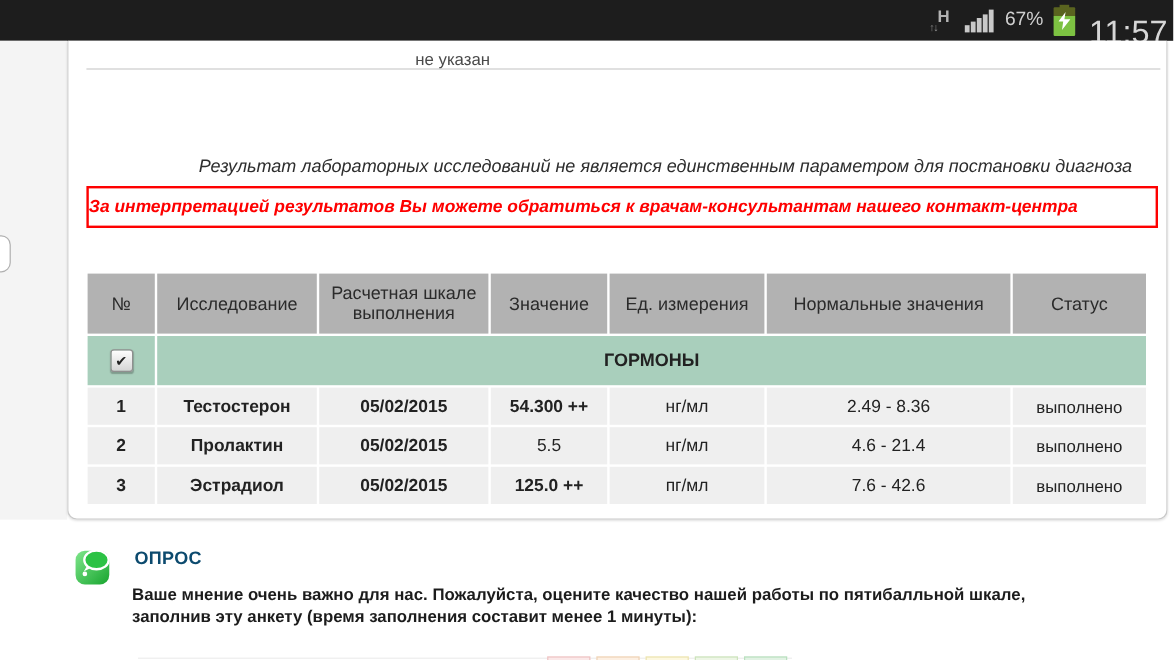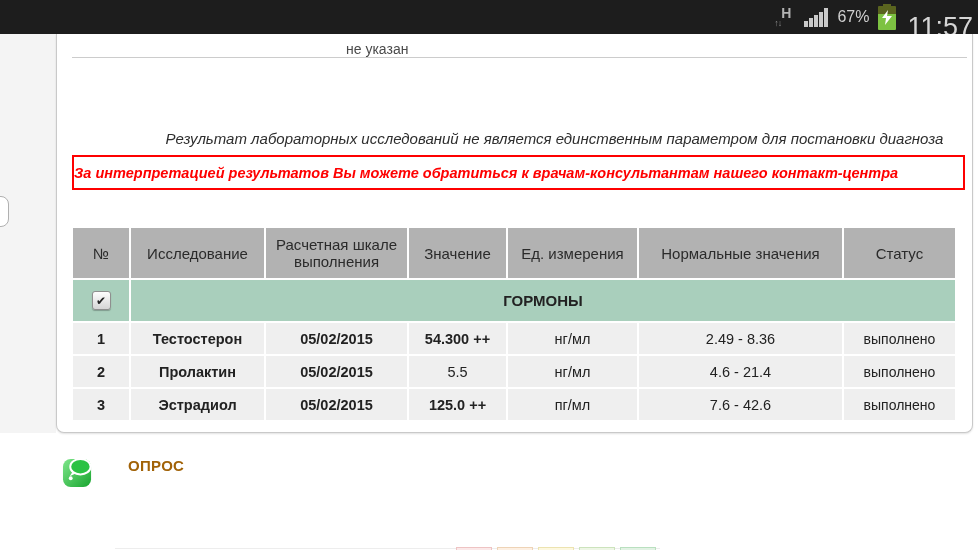--- a/index.html
+++ b/index.html
@@ -60,22 +60,22 @@
   .results td.group-cell { background:var(--group-green,#a9cfbc); height:41px; }
   .group-label { font-weight:bold; font-size:15px; color:#222; }
   .results td.b { font-weight:bold; }
   .results td.status { font-size:14px; }
   .checkbox { width:17px; height:17px; margin:0 auto; border:1px solid #8f8f8f; border-radius:3px;
     background:linear-gradient(180deg,#fefefe,#d5d5d5); display:flex; align-items:center;
     justify-content:center; font-size:12px; color:#222; box-shadow:0 1px 1px rgba(0,0,0,.25); }
 
   
   .survey-icon { position:absolute; left:62px; top:455px; width:31px; height:33px; }
-  .survey-title { position:absolute; left:128px; top:457px; font-size:15px; font-weight:bold;
-    color:#a16207; letter-spacing:.3px; }
+  .survey-title { position:absolute; left:112px; top:457px; font-size:15px; font-weight:bold;
+    color:#0c4a6e; letter-spacing:.3px; }
   .survey-text { position:absolute; left:110px; top:487px; font-size:14px; font-weight:bold;
     color:#1c1c1c; line-height:17.5px; white-space:nowrap; }
 
   
   .rating-line { position:absolute; left:115px; top:548px; width:545px; border-top:1px solid #ededed; }
   .rating-strip { position:absolute; left:456px; top:547px; display:flex; gap:5px; }
   .rating-strip .rbox { width:36px; height:22px; box-sizing:border-box; border-width:1px; border-style:solid; }
   .r1 { background:#fbe9e9; border-color:#eec3c3; }
   .r2 { background:#fdf0e3; border-color:#eed3b6; }
   .r3 { background:#fdf8e0; border-color:#ece3b0; }
@@ -191,20 +191,24 @@
         <stop offset="0" stop-color="#7fe68b"></stop>
         <stop offset="1" stop-color="#18a52f"></stop>
       </linearGradient>
     </defs>
     <rect x="1" y="4" width="29" height="29" rx="8" fill="url(#sg)"></rect>
     <ellipse cx="19" cy="12" rx="10.5" ry="8" fill="#2bc244" stroke="#ffffff" stroke-width="2"></ellipse>
     <path d="M11 17 L8 22 L14 19 Z" fill="#ffffff"></path>
     <circle cx="9" cy="24" r="2" fill="#ffffff"></circle>
   </svg>
   <div class="survey-title">ОПРОС</div>
+  <div class="survey-text">
+    <div>Ваше мнение очень важно для нас. Пожалуйста, оцените качество нашей работы по пятибалльной шкале,</div>
+    <div>заполнив эту анкету (время заполнения составит менее 1 минуты):</div>
+  </div>
 
   <div class="rating-line"></div>
   <div class="rating-strip">
     <div class="rbox r1"></div>
     <div class="rbox r2"></div>
     <div class="rbox r3"></div>
     <div class="rbox r4"></div>
     <div class="rbox r5"></div>
   </div>
 

